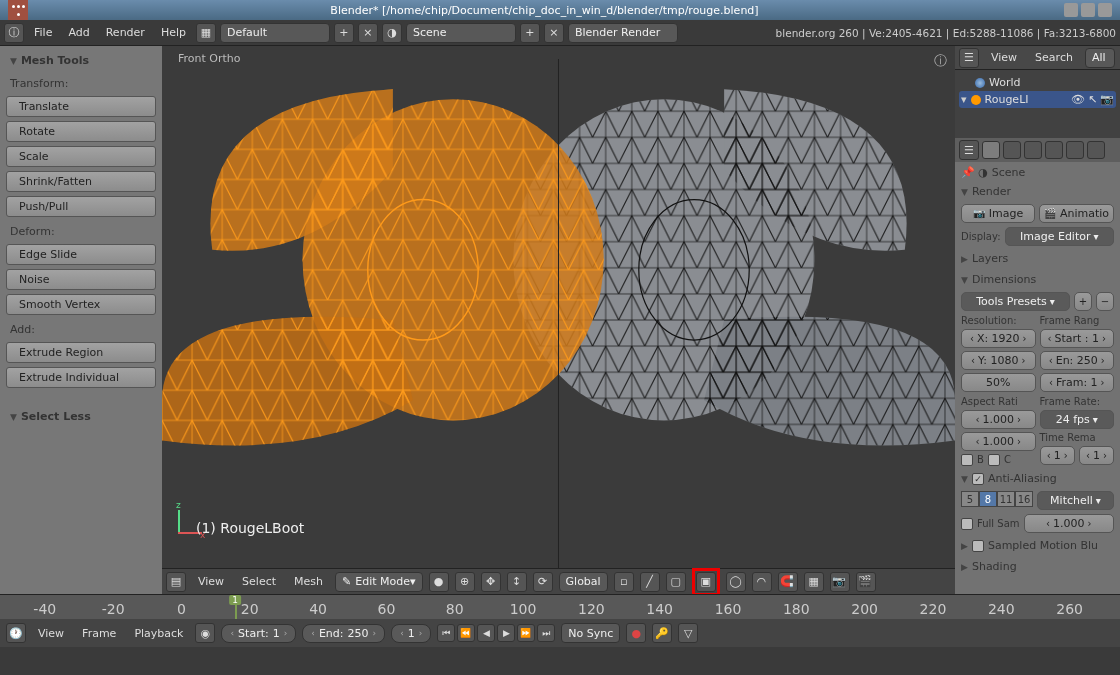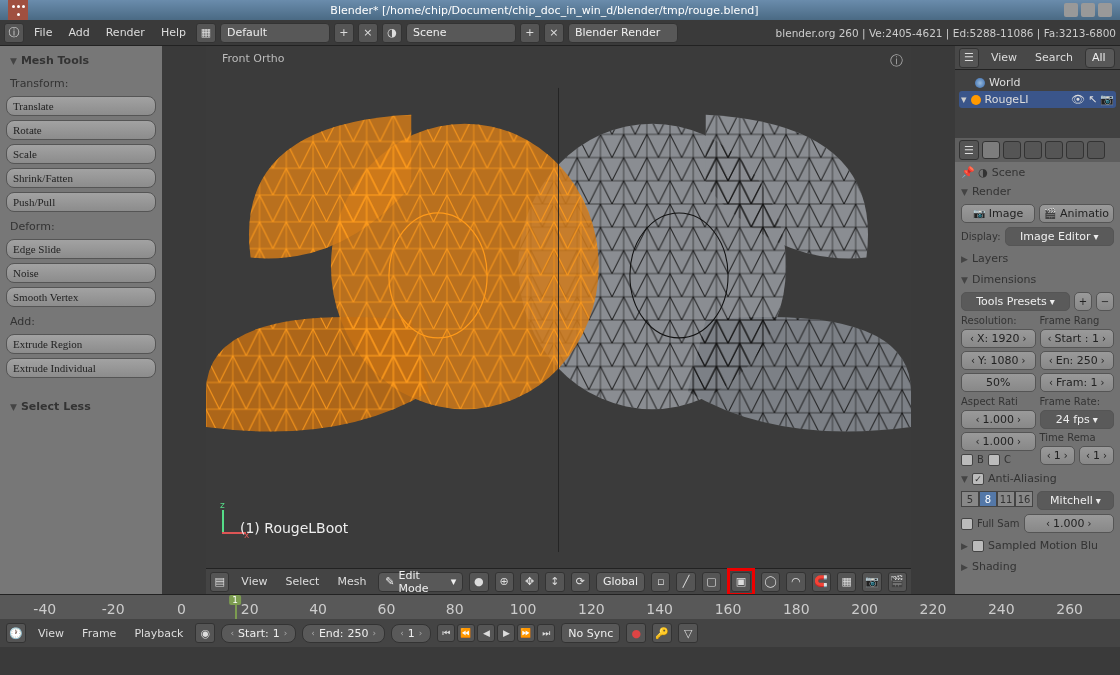--- a/index.html
+++ b/index.html
@@ -9,27 +9,27 @@
 .window-title .wbtn { width: 14px; height: 14px; background: #999; border-radius: 2px; margin-left: 3px; display: inline-block; }
 .dots { width: 20px; height: 20px; background: #a05040; display: flex; flex-wrap: wrap; align-items: center; justify-content: center; gap: 2px; padding: 3px; }
 .dots i { width: 3px; height: 3px; background: #fff; border-radius: 50%; }
 
 .top-menu { background: #3a3a3a; border-bottom: 1px solid #222; height: 26px; display: flex; align-items: center; padding: 0 4px; gap: 4px; }
 .menu-item { padding: 2px 6px; color: #ddd; cursor: pointer; }
 .icon-btn { width: 20px; height: 20px; background: #555; border: 1px solid #333; border-radius: 3px; display: inline-flex; align-items: center; justify-content: center; color: #ddd; }
 .dd { background: #585858; border: 1px solid #333; border-radius: 4px; height: 20px; display: inline-flex; align-items: center; padding: 0 6px; color: #eee; }
 .top-info { margin-left: auto; color: #ccc; font-size: 10.5px; }
 
-.main { display: flex; height: 548px; gap: 44px; }
+.main { display: flex; height: 548px; }
 
 .left-panel { width: 162px; background: #777; padding: 6px; display: flex; flex-direction: column; gap: 4px; }
 .panel-head { background: transparent; color: #333; font-weight: bold; padding: 2px 4px; display: flex; align-items: center; gap: 4px; }
 .panel-head::before { content: "▼"; font-size: 9px; color: #444; }
 .panel-section-label { color: #333; padding: 4px 4px 2px; font-size: 11px; }
-.tool-btn { background: linear-gradient(#a2a2a2, #8c8c8c); border: 1px solid #555; border-radius: 8px; color: #222; padding: 3px 6px; text-align: left; cursor: pointer; font-size: 11px; font-family: Liberation Serif, serif; }
+.tool-btn { background: linear-gradient(#a2a2a2, #8c8c8c); border: 1px solid #555; border-radius: 3px; color: #222; padding: 3px 12px; text-align: left; cursor: pointer; font-size: 11px; }
 
 .viewport { flex: 1; background: #3b3b3b; position: relative; overflow: hidden; }
 .vp-label { position: absolute; top: 6px; left: 16px; color: #bbb; font-size: 11px; }
 .vp-obj-label { position: absolute; bottom: 58px; left: 34px; color: #eee; font-size: 14px; }
 .vp-info-icon { position: absolute; top: 6px; right: 8px; color: #aaa; font-size: 13px; }
 .vp-axis { position: absolute; bottom: 54px; left: 12px; width: 30px; height: 30px; }
 .vp-axis .z { position: absolute; left: 4px; bottom: 6px; width: 2px; height: 24px; background: #5d8; }
 .vp-axis .x { position: absolute; left: 4px; bottom: 6px; width: 24px; height: 2px; background: #d55; }
 .vp-axis .zl { position: absolute; left: 2px; top: -10px; color: #5d8; font-size: 9px; }
 .vp-axis .xl { position: absolute; left: 26px; bottom: 0; color: #d55; font-size: 9px; }

